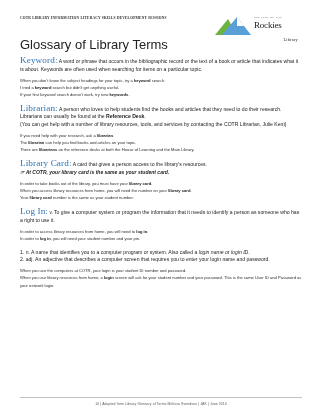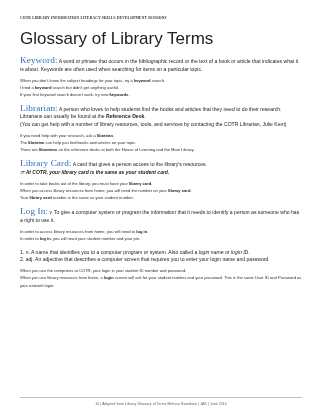--- a/index.html
+++ b/index.html
@@ -36,26 +36,26 @@
     font-size: 3.6px;
     letter-spacing: 0.18px;
     color: #2b2b2b;
     text-transform: uppercase;
     font-family: "Liberation Serif", serif;
     font-weight: 600;
     white-space: nowrap;
     line-height: 5px;
   }
   .doc-title {
-    font-size: 17px;
+    font-size: 13px;
     color: #222222;
     font-family: "Liberation Sans", sans-serif;
     font-weight: 400;
     line-height: 15px;
-    margin-top: 10px;
+    margin-top: 16px;
     white-space: nowrap;
   }
 
   
   .logo {
     position: relative;
     width: 92px;
     height: 34px;
     flex: 0 0 auto;
   }
@@ -192,20 +192,35 @@
 <body>
 
 <div class="page">
 
   <div class="header">
     <div class="header-text">
       <div class="eyebrow">COTR Library Information Literacy Skills Development Sessions</div>
       <div class="doc-title">Glossary of Library Terms</div>
     </div>
 
+    <div class="logo">
+      <span class="logo-mark">
+        <svg width="40" height="20" viewBox="0 0 40 20" xmlns="http://www.w3.org/2000/svg">
+          <path d="M2 19 L15 3 L24 19 Z" fill="#6cb33f"></path>
+          <path d="M9 19 L24 1 L38 19 Z" fill="#5aa0d8"></path>
+          <path d="M24 1 L31 10 L24 10 Z" fill="#ffffff"></path>
+          <path d="M0 19 L40 19 L40 20 L0 20 Z" fill="#ffffff"></path>
+        </svg>
+      </span>
+      <div class="logo-words">
+        <div class="logo-small">College of the</div>
+        <div class="logo-big">Rockies</div>
+      </div>
+      <div class="logo-sub">Library</div>
+    </div>
   </div>
 
   <div class="content">
 
     <div class="entry">
       <div class="entry-main">
         <span class="term">Keyword</span><span class="term">:</span>
         <span>A word or phrase that occurs in the bibliographic record or the text of a book or article that indicates what it is about.  Keywords are often used when searching for items on a particular topic.</span>
       </div>
       <div class="examples">

